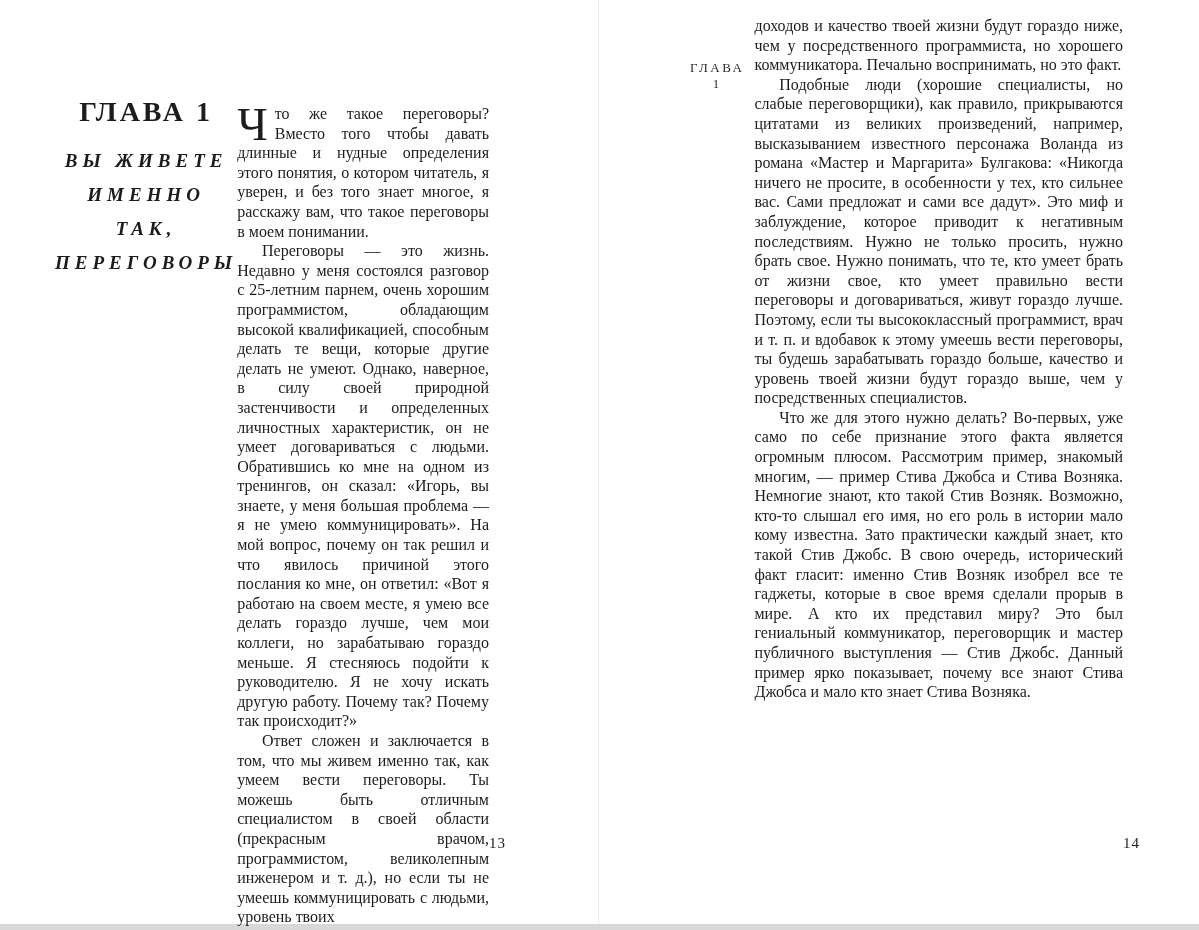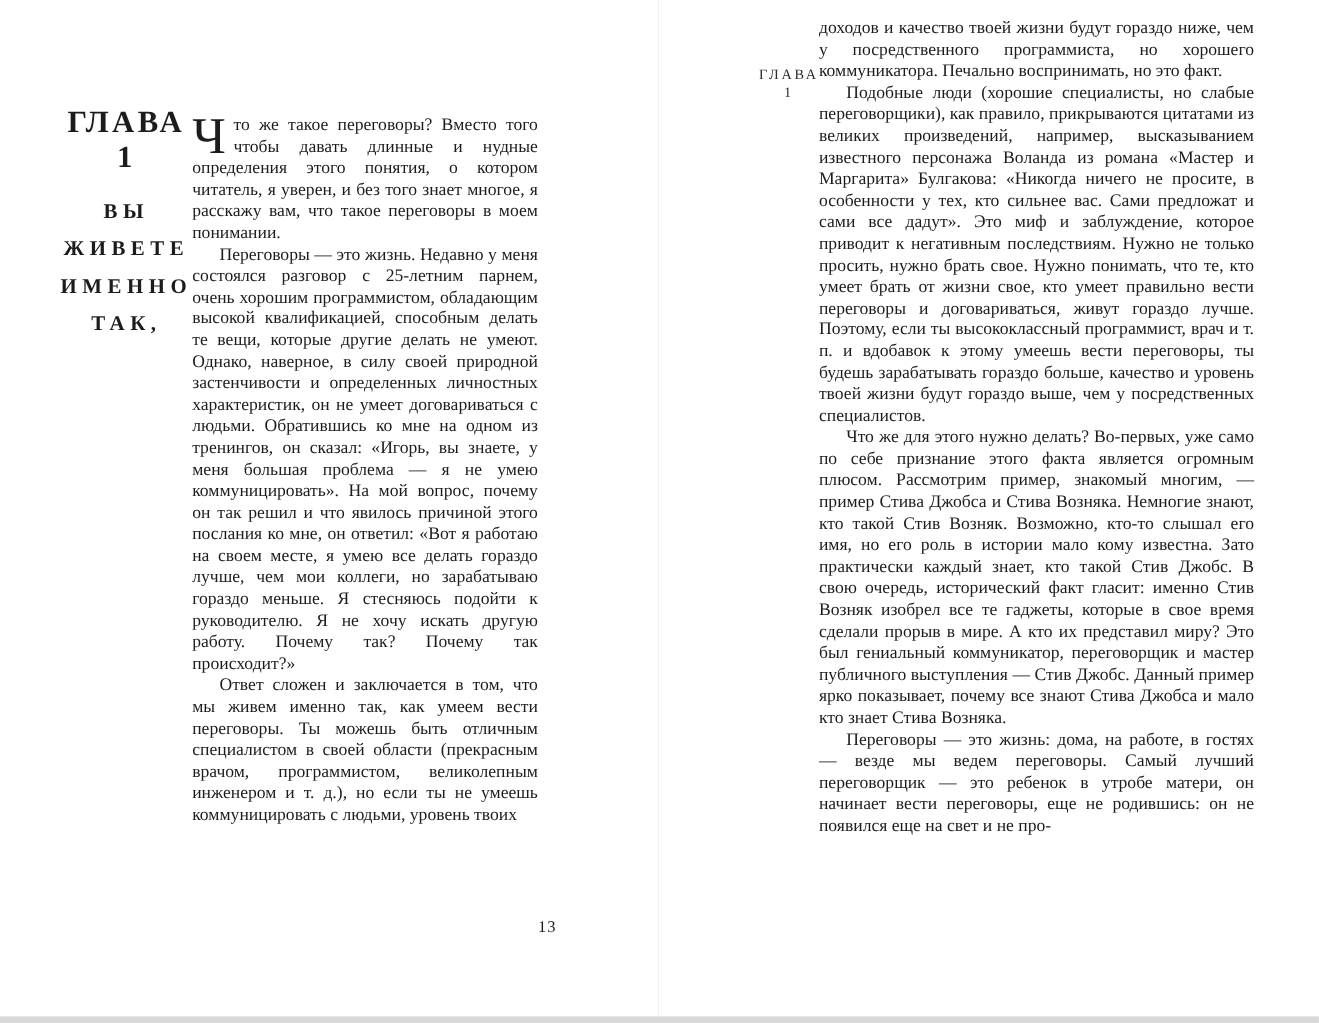--- a/index.html
+++ b/index.html
@@ -51,38 +51,39 @@
   }
   .chapter-subtitle{
     margin-top:16px;
   }
   .subtitle-line{
     font-size:19px;
     font-weight:bold;
     letter-spacing:5px;
     line-height:34px;
     text-transform:uppercase;
+    font-style:italic;
   }
   
   .running-head{
     margin-top:60px;
     text-align:center;
     font-size:13px;
     letter-spacing:2.5px;
     color:#2a2a2a;
   }
   
   .body-text{
     font-size:16px;
     line-height:19.6px;
     text-align:justify;
     hyphens:auto;
   }
   .page.left .body-text{margin-top:104px;}
-  .page.right .body-text{margin-top:16px;}
+  .page.right .body-text{margin-top:16px;margin-left:10px;}
   .body-text p{
     text-indent:1.55em;
   }
   .body-text p.no-indent{
     text-indent:0;
   }
   .drop-cap{
     float:left;
     font-size:47px;
     line-height:38px;
@@ -102,20 +103,21 @@
 <body>
 
 <div class="spread">
 
   <div class="page left">
 
     <div class="chapter-head">
       <div class="chapter-title">ГЛАВА 1</div>
       <div class="chapter-subtitle">
         <div class="subtitle-line">Вы живете именно так,</div>
+        <div class="subtitle-line">переговоры</div>
       </div>
     </div>
 
     <div class="body-text">
       <p class="no-indent">
         <span class="drop-cap">Ч</span><span>то же такое переговоры? Вместо того чтобы давать длинные и нудные определения этого понятия, о котором читатель, я уверен, и без того знает многое, я расскажу вам, что такое переговоры в моем понимании.</span>
       </p>
       <p>Переговоры — это жизнь. Недавно у меня состоялся разговор с 25-летним парнем, очень хорошим программистом, обладающим высокой квалификацией, способным делать те вещи, которые другие делать не умеют. Однако, наверное, в силу своей природной застенчивости и определенных личностных характеристик, он не умеет договариваться с людьми. Обратившись ко мне на одном из тренингов, он сказал: «Игорь, вы знаете, у меня большая проблема — я не умею коммуницировать». На мой вопрос, почему он так решил и что явилось причиной этого послания ко мне, он ответил: «Вот я работаю на своем месте, я умею все делать гораздо лучше, чем мои коллеги, но зарабатываю гораздо меньше. Я стесняюсь подойти к руководителю. Я не хочу искать другую работу. Почему так? Почему так происходит?»</p>
       <p>Ответ сложен и заключается в том, что мы живем именно так, как умеем вести переговоры. Ты можешь быть отличным специалистом в своей области (прекрасным врачом, программистом, великолепным инженером и т. д.), но если ты не умеешь коммуницировать с людьми, уровень твоих</p>
     </div>
@@ -124,18 +126,18 @@
   </div>
 
   <div class="page right">
 
     <div class="running-head">ГЛАВА 1</div>
 
     <div class="body-text">
       <p class="no-indent">доходов и качество твоей жизни будут гораздо ниже, чем у посредственного программиста, но хорошего коммуникатора. Печально воспринимать, но это факт.</p>
       <p>Подобные люди (хорошие специалисты, но слабые переговорщики), как правило, прикрываются цитатами из великих произведений, например, высказыванием известного персонажа Воланда из романа «Мастер и Маргарита» Булгакова: «Никогда ничего не просите, в особенности у тех, кто сильнее вас. Сами предложат и сами все дадут». Это миф и заблуждение, которое приводит к негативным последствиям. Нужно не только просить, нужно брать свое. Нужно понимать, что те, кто умеет брать от жизни свое, кто умеет правильно вести переговоры и договариваться, живут гораздо лучше. Поэтому, если ты высококлассный программист, врач и т. п. и вдобавок к этому умеешь вести переговоры, ты будешь зарабатывать гораздо больше, качество и уровень твоей жизни будут гораздо выше, чем у посредственных специалистов.</p>
       <p>Что же для этого нужно делать? Во-первых, уже само по себе признание этого факта является огромным плюсом. Рассмотрим пример, знакомый многим, — пример Стива Джобса и Стива Возняка. Немногие знают, кто такой Стив Возняк. Возможно, кто-то слышал его имя, но его роль в истории мало кому известна. Зато практически каждый знает, кто такой Стив Джобс. В свою очередь, исторический факт гласит: именно Стив Возняк изобрел все те гаджеты, которые в свое время сделали прорыв в мире. А кто их представил миру? Это был гениальный коммуникатор, переговорщик и мастер публичного выступления — Стив Джобс. Данный пример ярко показывает, почему все знают Стива Джобса и мало кто знает Стива Возняка.</p>
-      <p>Переговоры — это жизнь: дома, на работе, в гостях — везде мы ведем переговоры. Самый лучший переговорщик — это ребенок в утробе матери, он начинает вести переговоры, еще не родившись: он не появился еще на свет и не про-</p>
     </div>
 
+    <div class="page-number">14</div>
   </div>
 
 </div>
 
 </body></html>

